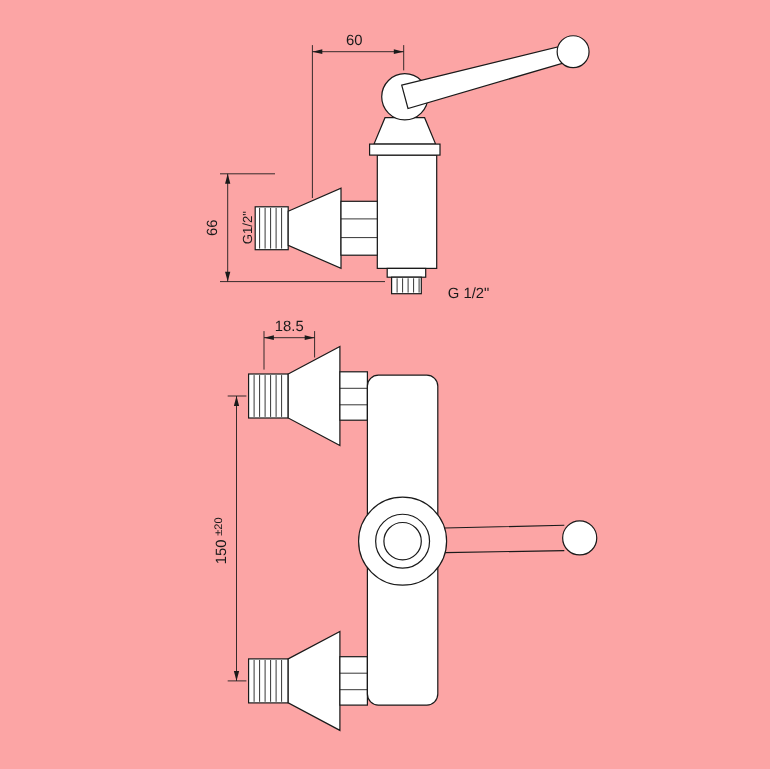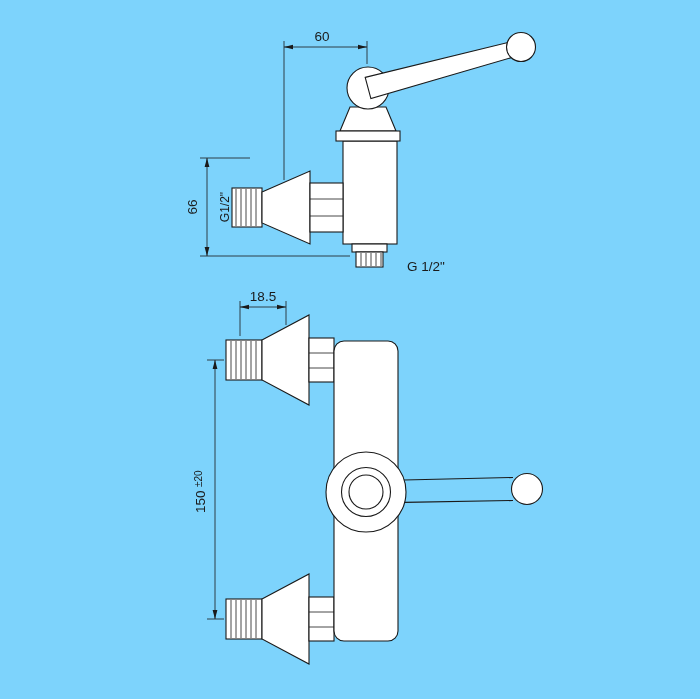--- a/index.html
+++ b/index.html
@@ -4,21 +4,21 @@
 <style>
   html, body {
     margin: 0;
     padding: 0;
     background: #ffffff;
   }
   .frame {
     position: relative;
     width: 700px;
     height: 699px;
-    background: #7dd3fc;
+    background: #fca5a5;
     overflow: hidden;
   }
   svg { display: block; }
   
   .ol   { fill: #ffffff; stroke: #1a1a1a; stroke-width: 1.1; }
   
   .ln   { fill: none; stroke: #1a1a1a; stroke-width: 1.1; }
   
   .thin { fill: none; stroke: #1a1a1a; stroke-width: 0.8; }
   .arrow { fill: #1a1a1a; stroke: none; }

